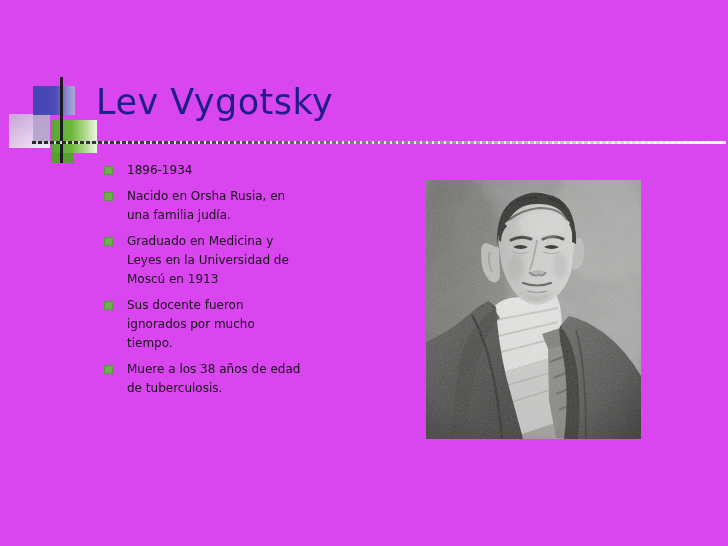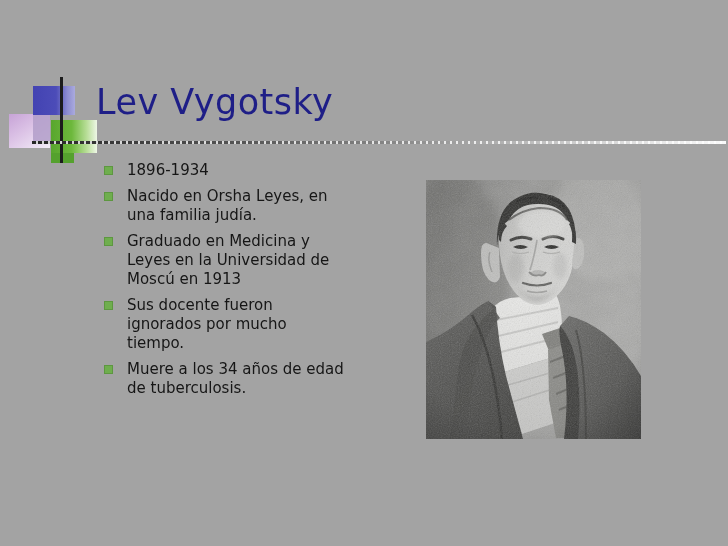--- a/index.html
+++ b/index.html
@@ -1,21 +1,21 @@
 <!DOCTYPE html>
 <html style="--title-navy: #1e1e87; --body-text: #161616; --bullet-green: #6fae4e; --deco-blue: #4343b2; --deco-blue-light: #aaaade; --deco-purple: #c7a3d7; --deco-purple-light: #f3edf8; --deco-overlap: #b19dc9; --deco-green: #58a62d; --deco-green-light: #eef7e6; --line-color: #1c1c1c;"><head>
 <meta charset="utf-8">
 <style>
   html,body{margin:0;padding:0;}
   body{
     width:728px;height:546px;background:#ffffff;
     font-family:"DejaVu Sans","Liberation Sans",sans-serif;
     -webkit-font-smoothing:antialiased;
   }
-  .slide{position:relative;width:728px;height:546px;background:#a3a3a3;overflow:hidden;}
+  .slide{position:relative;width:728px;height:546px;background:#d946ef;overflow:hidden;}
 
   
   .deco div{position:absolute;}
   .sq-purple{left:9px;top:114px;width:41px;height:34px;
     background:linear-gradient(145deg,var(--deco-purple) 0%,#dcc3e6 45%,var(--deco-purple-light) 100%);}
   .sq-overlap{left:33px;top:114px;width:17px;height:29px;background:var(--deco-overlap);opacity:.85;}
   .sq-green{left:51px;top:120px;width:46px;height:33px;
     background:linear-gradient(to right,var(--deco-green) 0%,#6db83c 45%,#b9de99 78%,var(--deco-green-light) 100%);}
   .sq-green-tail{left:51px;top:153px;width:23px;height:10px;background:#55a12e;}
   .sq-blue{left:33px;top:86px;width:42px;height:29px;
@@ -33,21 +33,21 @@
     font-size:35px;line-height:35px;font-weight:400;letter-spacing:.5px;
     color:var(--title-navy);
   }
 
   .bullets{
     position:absolute;left:104px;top:161px;width:318px;
     margin:0;padding:0;list-style:none;
   }
   .bullet-item{
     position:relative;padding-left:23px;margin:0 0 7px 0;
-    font-size:15px;line-height:19px;color:var(--body-text);
+    font-size:12px;line-height:19px;color:var(--body-text);
   }
   .bullet-item:last-child{margin-bottom:0;}
   .bullet-sq{position:absolute;left:0;top:5px;width:9px;height:9px;
     background:var(--bullet-green);box-shadow:inset 0 0 0 1px rgba(60,110,40,.35);}
   .bullet-text{white-space:pre-line;}
 
   .photo{position:absolute;left:426px;top:180px;width:215px;height:259px;margin:0;}
   .photo svg{display:block;}
 </style>
 </head>
@@ -70,42 +70,42 @@
 
   <ul class="bullets">
 
       <li class="bullet-item">
         <span class="bullet-sq"></span>
         <span class="bullet-text">1896-1934</span>
       </li>
 
       <li class="bullet-item">
         <span class="bullet-sq"></span>
-        <span class="bullet-text">Nacido en Orsha Leyes, en
+        <span class="bullet-text">Nacido en Orsha Rusia, en
 una familia judía.</span>
       </li>
 
       <li class="bullet-item">
         <span class="bullet-sq"></span>
         <span class="bullet-text">Graduado en Medicina y
 Leyes en la Universidad de
 Moscú en 1913</span>
       </li>
 
 
       <li class="bullet-item">
         <span class="bullet-sq"></span>
         <span class="bullet-text">Sus docente fueron
 ignorados por mucho
 tiempo.</span>
       </li>
 
       <li class="bullet-item">
         <span class="bullet-sq"></span>
-        <span class="bullet-text">Muere a los 34 años de edad
+        <span class="bullet-text">Muere a los 38 años de edad
 de tuberculosis.</span>
       </li>
     </ul>
 
   <figure class="photo" aria-label="Black-and-white portrait photograph of Lev Vygotsky">
     <svg viewBox="0 0 215 259" width="215" height="259" xmlns="http://www.w3.org/2000/svg">
       <defs>
         <linearGradient id="pbg" x1="0" y1="0" x2="1" y2="0.3">
           <stop offset="0" stop-color="#7f7f7d"></stop>
           <stop offset="0.5" stop-color="#9c9c9a"></stop>

